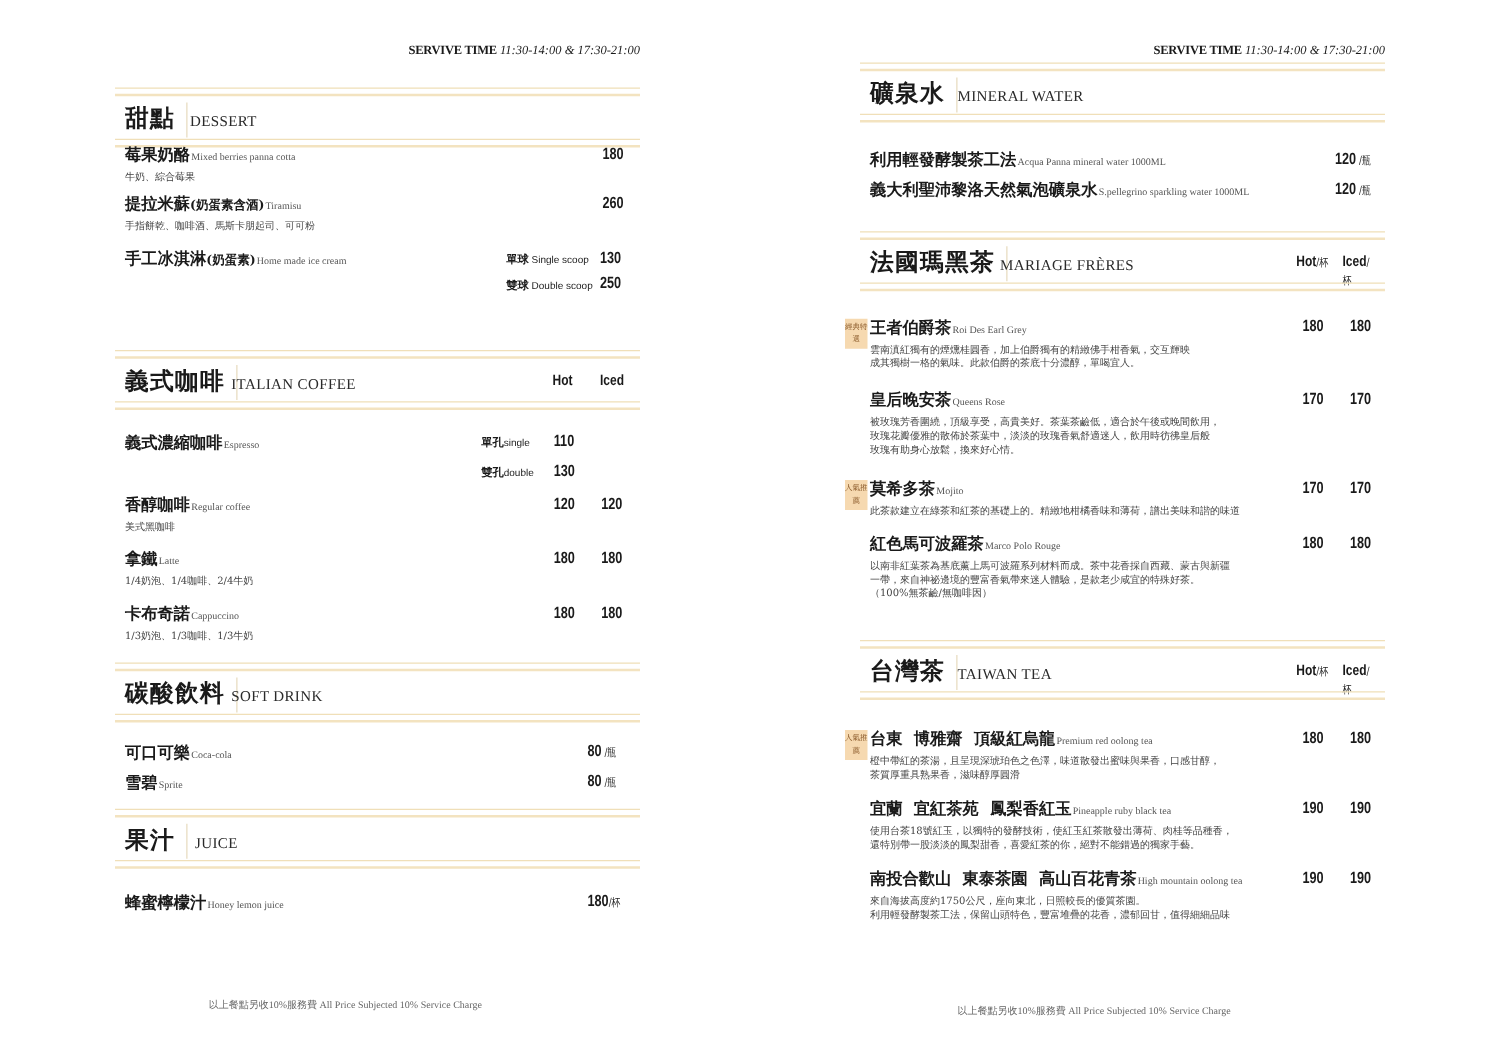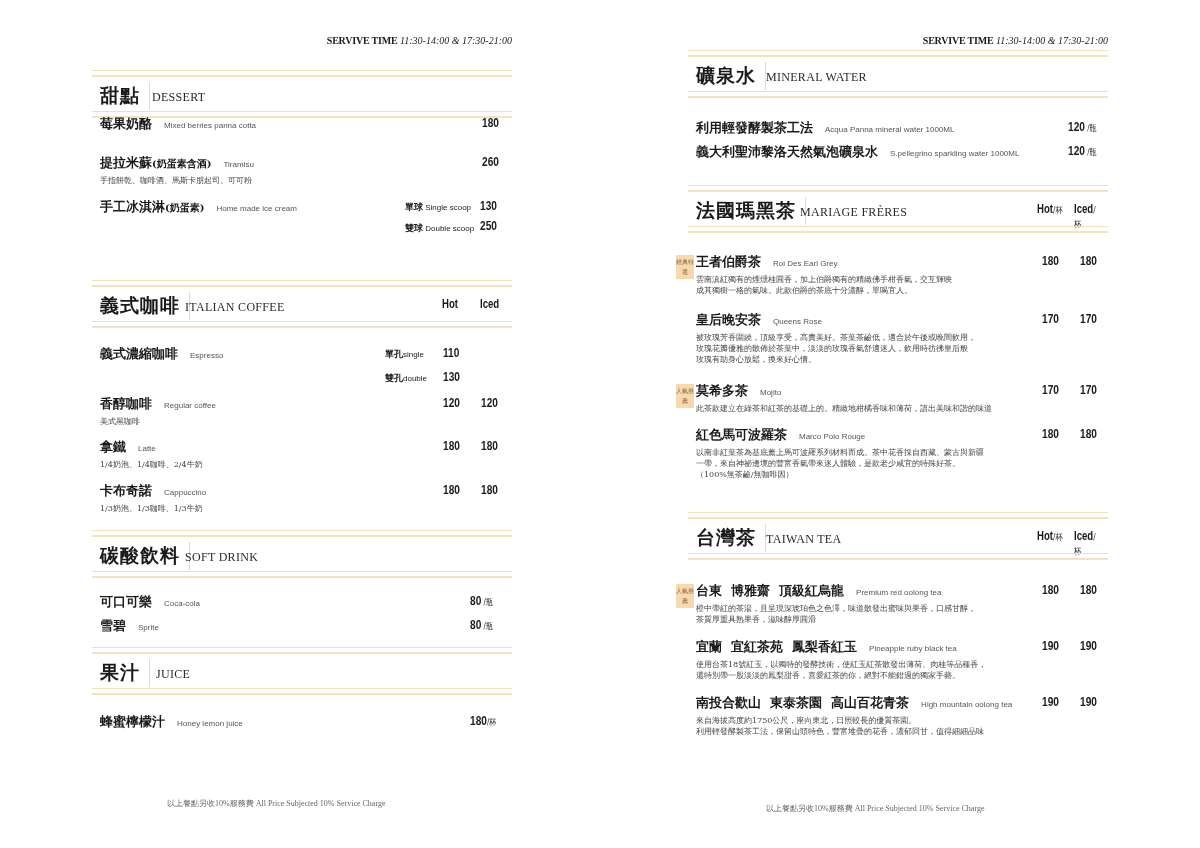--- a/index.html
+++ b/index.html
@@ -22,21 +22,21 @@
   .sec-head::before { top: 0; }
   .sec-head::after { bottom: 0; }
   .sec-head .zh { position: absolute; left: 8px; top: 12px; font-family: "DejaVu Serif", serif; font-weight: bold; font-size: 19px; letter-spacing: 1px; padding-right: 9px; border-right: 1px solid #e8dcc0; line-height: 26px; height: 28px; }
   .sec-head .en { position: absolute; top: 20px; font-family: "Liberation Serif", serif; font-size: 12px; letter-spacing: 0.3px; color: #2a2a2a; }
   .sec-head .col-h { position: absolute; top: 17px; font-family: "Liberation Sans", sans-serif; font-weight: bold; font-size: 12px; transform: scaleX(0.8); transform-origin: left; }
   .sec-head .col-h small { font-size: 9px; font-family: "DejaVu Serif", serif; font-weight: normal; }
 
   .item { position: absolute; left: 8px; right: 0; }
   .item .name { font-family: "DejaVu Serif", serif; font-weight: bold; font-size: 13px; white-space: nowrap; }
   .item .name .sub { font-size: 10px; }
-  .item .en { font-family: Liberation Sans, sans-serif; font-weight: normal; font-size: 8px; color: #555; margin-left: 12px; }
+  .item .en { font-family: Liberation Serif, serif; font-weight: normal; font-size: 8px; color: #555; margin-left: 1px; }
   .item .desc { font-family: "DejaVu Serif", serif; font-size: 8px; color: #444; line-height: 11px; margin-top: 3px; white-space: nowrap; }
   .price { position: absolute; top: 0; font-family: "Liberation Sans", sans-serif; font-weight: bold; font-size: 13px; transform: scaleX(0.78); transform-origin: left; white-space: nowrap; }
   .price small { font-family: "DejaVu Serif", serif; font-size: 9px; font-weight: normal; }
   .opt { position: absolute; font-family: "Liberation Sans", sans-serif; font-size: 8px; white-space: nowrap; }
   .opt b { font-family: "DejaVu Serif", serif; font-size: 9px; }
 
   .badge { position: absolute; left: -20px; width: 18px; height: 24px; background: #f6d9b0; color: #8a5a2a; font-size: 6px; line-height: 10px; text-align: center; padding-top: 2px; font-family: "DejaVu Serif", serif; }
 
   .footer { position: absolute; font-family: "Liberation Serif", serif; font-size: 8px; color: #666; white-space: nowrap; }
 </style>
@@ -49,20 +49,21 @@
     <span class="st-hours">11:30-14:00 &amp; 17:30-21:00</span>
   </div>
 
   <div class="sec-head" style="top:50px;margin-top:20px;">
     <span class="zh">甜點</span>
     <span class="en" style="left:60px;">DESSERT</span>
   </div>
 
   <div class="item" style="top:115px;">
     <div class="name"><span>莓果奶酪</span><span class="en">Mixed berries panna  cotta</span></div>
+    <div class="desc">牛奶、綜合莓果</div>
     <div class="price" style="left:382px;">180</div>
   </div>
   <div class="item" style="top:154px;">
     <div class="name"><span>提拉米蘇</span><span class="sub">(奶蛋素含酒)</span><span class="en">Tiramisu</span></div>
     <div class="desc">手指餅乾、咖啡酒、馬斯卡朋起司、可可粉</div>
     <div class="price" style="left:382px;">260</div>
   </div>
   <div class="item" style="top:198px;">
     <div class="name"><span>手工冰淇淋</span><span class="sub">(奶蛋素)</span><span class="en">Home made ice cream</span></div>
     <div class="opt" style="left:305px; top:3px;"><b>單球</b> <span>Single scoop</span></div>

